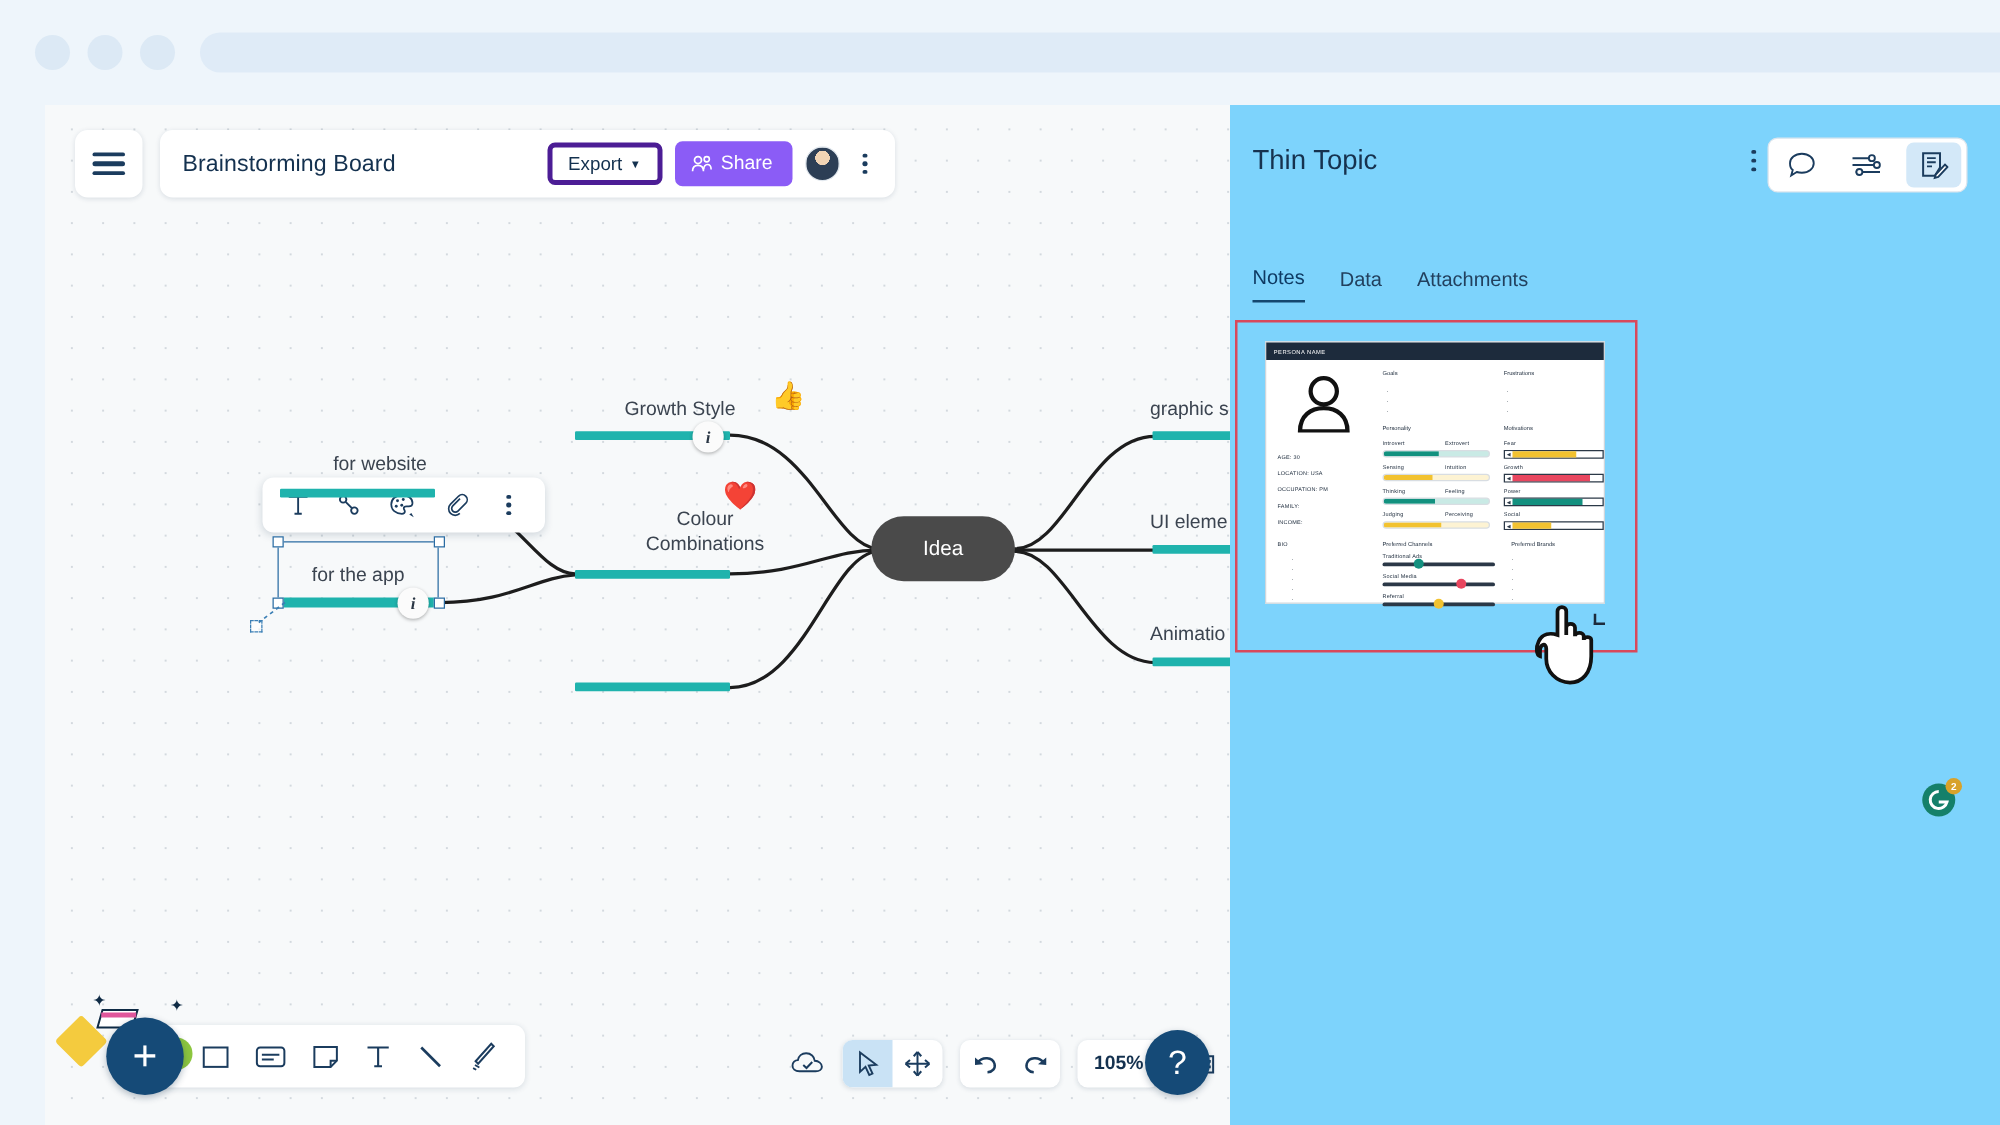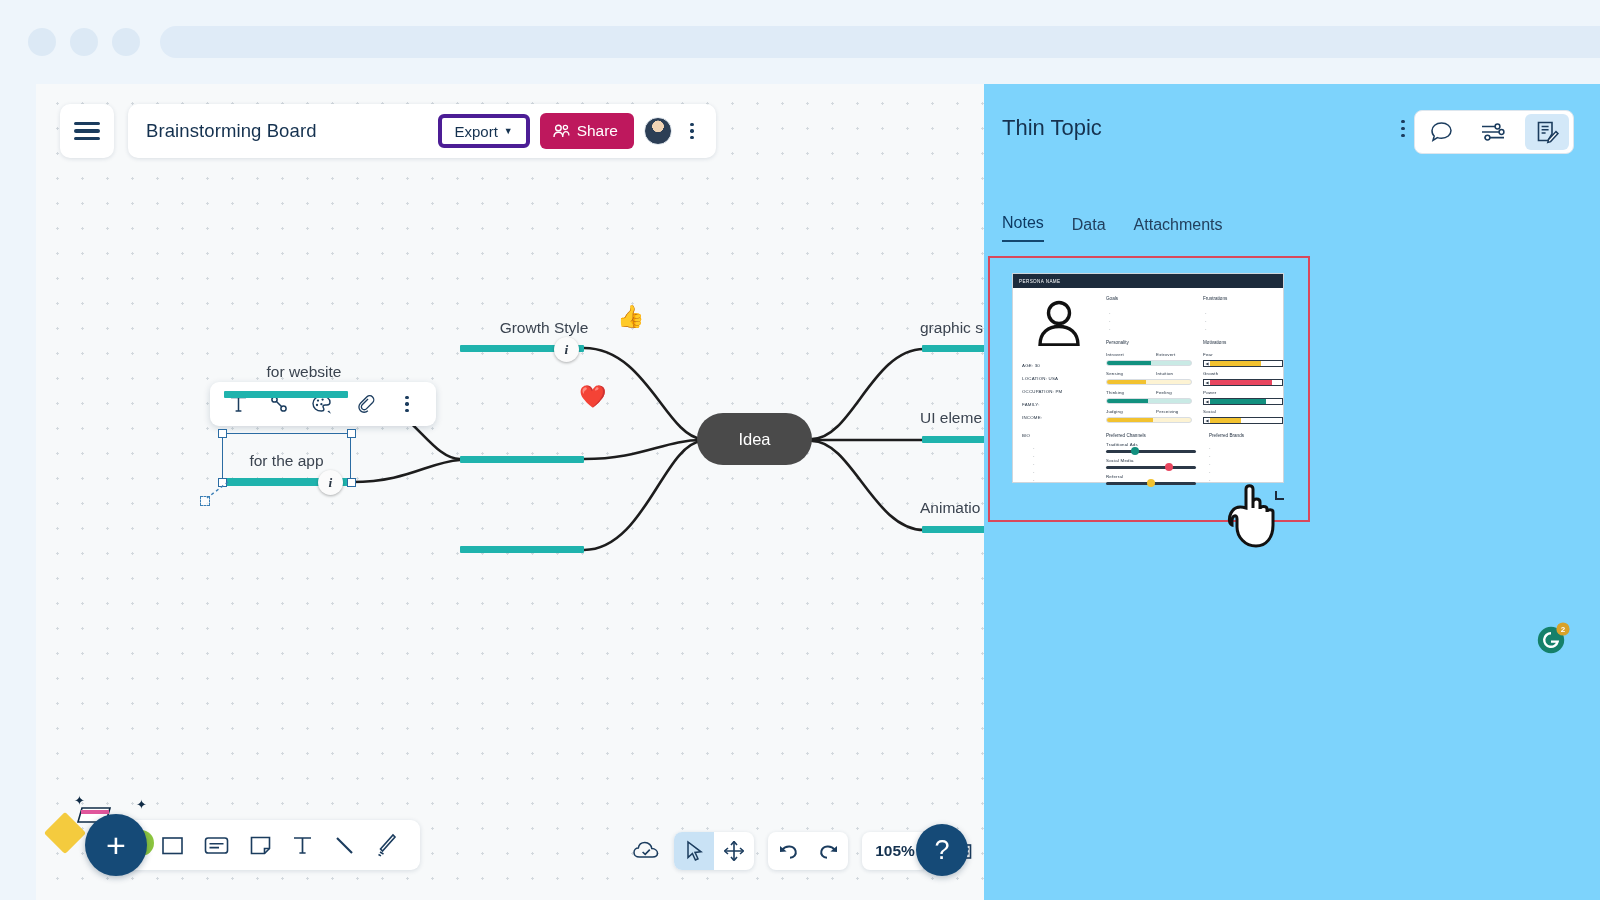--- a/index.html
+++ b/index.html
@@ -64,21 +64,21 @@
   .btn-export {
     height: 34px; min-width: 92px; padding: 0 11px;
     border: 4px solid #4c1d95; border-radius: 6px; background: #fff;
     color: #14314f; font-size: 15px;
     display: flex; align-items: center; justify-content: center; gap: 6px;
     cursor: pointer;
   }
   .caret { font-size: 9px; line-height: 1; }
   .btn-share {
     height: 36px; padding: 0 16px 0 13px;
-    background: #be185d; border: none; border-radius: 6px;
+    background: #8b5cf6; border: none; border-radius: 6px;
     color: #fff; font-size: 15.5px;
     display: flex; align-items: center; gap: 7px; cursor: pointer;
   }
   .avatar {
     width: 28px; height: 28px; border-radius: 50%;
     background: radial-gradient(circle at 50% 32%, #f0d3b4 0 26%, #2c3e55 27% 100%);
     border: 1px solid #e2e8ee; overflow: hidden; flex: none;
   }
   .kebab { width: 20px; display: flex; flex-direction: column; align-items: center; gap: 3.4px; cursor: pointer; }
   .kebab i { width: 3.4px; height: 3.4px; border-radius: 50%; background: #1b3c5e; display: block; }
@@ -366,20 +366,22 @@
     <svg style="position:absolute;left:168px;top:396px;width:26px;height:24px">
       <path d="M24 2 L3 18" stroke="#3b7fb5" stroke-width="1.4" stroke-dasharray="3 3" fill="none"></path>
     </svg>
     <div class="info-chip" style="left:282px; top:386px;">i</div>
 
     <div class="node-label" style="left:428px; top:234px; width:160px;">Growth Style</div>
     <div class="node-bar" style="left:424px; top:261px; width:124px;"></div>
     <div class="info-chip" style="left:518px; top:253px;">i</div>
     <div class="emoji" style="left:581px; top:222px;">👍</div>
 
+    <div class="node-label" style="left:448px; top:322px; width:160px;">Colour
+Combinations</div>
     <div class="node-bar" style="left:424px; top:372px; width:124px;"></div>
     <div class="emoji" style="left:543px; top:302px;">❤️</div>
 
     <div class="node-bar" style="left:424px; top:462px; width:124px;"></div>
 
     <div class="center-node" style="left:661px; top:329px; width:115px; height:52px;justify-content:center;">
       <span>Idea</span>
     </div>
 
     <div class="node-label" style="left:884px; top:234px; width:160px; text-align:left;">graphic s</div>

